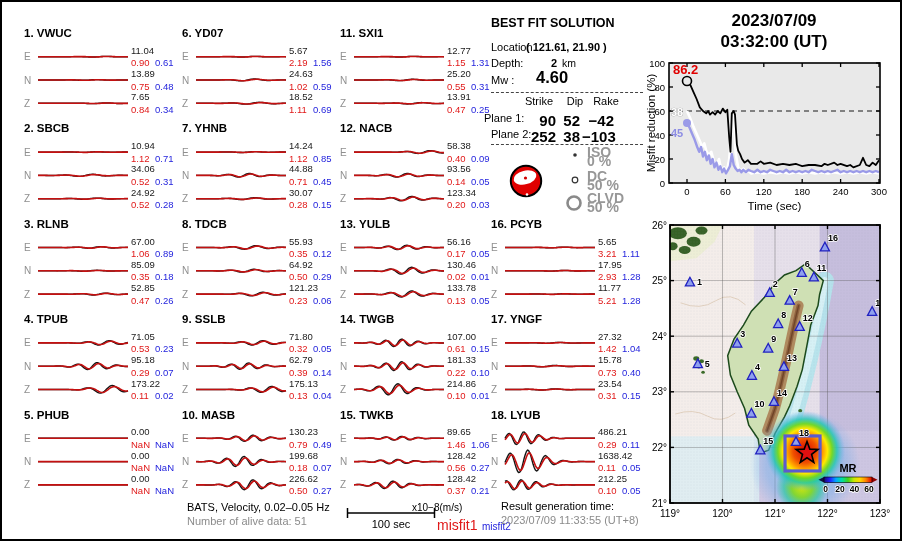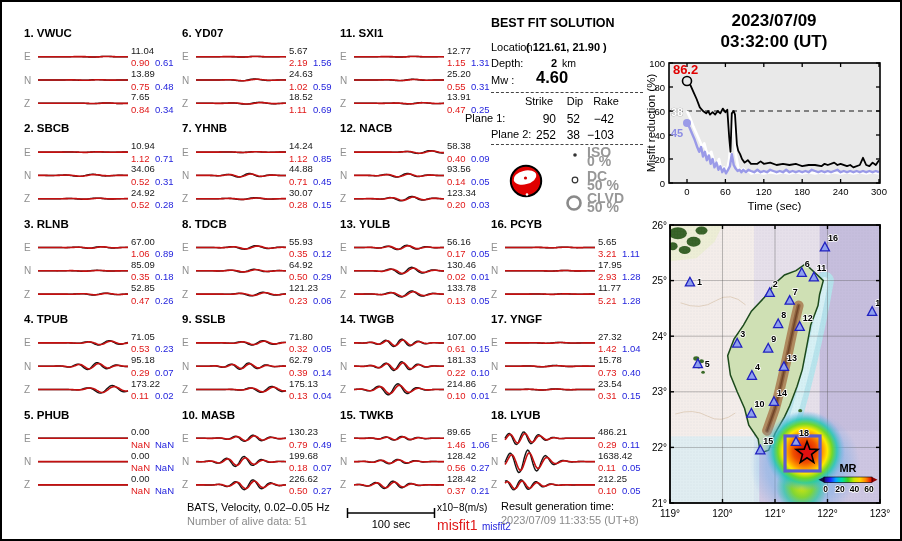--- a/index.html
+++ b/index.html
@@ -13,21 +13,21 @@
   text.st-a{font-size:9.5px;fill:#1a1a1a;}
   text.st-m1{font-size:9.5px;fill:#e01818;}
   text.st-m2{font-size:9.5px;fill:#2424dd;}
   
   .bf-head{font-weight:bold;font-size:12.5px;color:#000;}
   .bf-lbl{font-size:11px;color:#000;}
   .bf-val{font-size:11px;font-weight:bold;color:#000;text-align:center;}
   .bf-unit{font-size:10.5px;color:#000;}
   .bf-mw{font-size:16.5px;font-weight:bold;color:#000;}
   .bf-th{font-size:11px;color:#000;text-align:center;}
-  .bf-td{font-size:12px;color:#000;text-align:right;}
+  .bf-td{font-size:15px;color:#000;text-align:right;font-weight:bold;}
   .dash{border-top:1px dashed #444;height:0;}
   .dec-name{font-size:14px;color:#979797;line-height:9px;font-weight:bold;}
   
   .big-title{font-size:17px;font-weight:bold;color:#000;text-align:center;line-height:21px;}
   
   text.tick{font-size:9.5px;fill:#000;}
   text.axlab{font-size:11.5px;fill:#000;}
   text.ann-red{font-size:13px;font-weight:bold;fill:#e00000;}
   text.ann-w{font-size:11px;font-weight:bold;fill:#fff;paint-order:stroke;stroke:#9a9a9a;stroke-width:0.7px;}
   text.ann-b{font-size:11px;font-weight:bold;fill:#8c8ce4;}
@@ -434,21 +434,21 @@
   <div class="abs bf-val" style="left:524px;top:39px">( 121.61,  21.90 )</div>
   <div class="abs bf-lbl" style="left:489px;top:55px">Depth:</div>
   <div class="abs bf-val" style="left:549px;top:55px">2</div>
   <div class="abs bf-unit" style="left:560px;top:55px">km</div>
   <div class="abs bf-lbl" style="left:489px;top:72px">Mw :</div>
   <div class="abs bf-mw" style="left:534px;top:66px">4.60</div>
   <div class="abs dash" style="left:489px;top:90px;width:152px"></div>
   <div class="abs bf-th" style="left:514px;top:93px;width:46px">Strike</div>
   <div class="abs bf-th" style="left:560px;top:93px;width:26px">Dip</div>
   <div class="abs bf-th" style="left:586px;top:93px;width:36px">Rake</div>
-  <div class="abs bf-lbl" style="left:463px;top:110px">Plane 1:</div>
+  <div class="abs bf-lbl" style="left:482px;top:110px">Plane 1:</div>
   <div class="abs bf-td" style="left:514px;top:110px;width:40px">90</div>
   <div class="abs bf-td" style="left:558px;top:110px;width:20px">52</div>
   <div class="abs bf-td" style="left:580px;top:110px;width:32px">−42</div>
   <div class="abs bf-lbl" style="left:489px;top:126px">Plane 2:</div>
   <div class="abs bf-td" style="left:514px;top:126px;width:40px">252</div>
   <div class="abs bf-td" style="left:558px;top:126px;width:20px">38</div>
   <div class="abs bf-td" style="left:580px;top:126px;width:32px">−103</div>
   <div class="abs dash" style="left:489px;top:142px;width:152px"></div>
 
   <svg class="abs" style="left:506px;top:161px" width="40" height="40">
@@ -731,21 +731,21 @@
     </svg>
 
   <div class="abs ft-b" style="left:185px;top:499px">BATS, Velocity, 0.02–0.05 Hz</div>
   <div class="abs ft-g" style="left:185px;top:513px">Number of alive data: 51</div>
   <svg class="abs" style="left:344px;top:505px" width="90" height="12">
     <line x1="1.5" y1="1" x2="1.5" y2="11" stroke="#000" stroke-width="1.5"></line>
     <line x1="88.5" y1="1" x2="88.5" y2="11" stroke="#000" stroke-width="1.5"></line>
     <line x1="1.5" y1="6" x2="88.5" y2="6" stroke="#000" stroke-width="1.5"></line>
   </svg>
   <div class="abs ft-b" style="left:344px;top:516px;width:90px;text-align:center">100 sec</div>
-  <div class="abs ft-s" style="left:435px;top:500px">x10−8(m/s)</div>
+  <div class="abs ft-s" style="left:410px;top:500px">x10−8(m/s)</div>
   <div class="abs" style="left:435px;top:514px">
     <span class="ft-m1">misfit1</span>
     <span class="ft-m2">misfit2</span>
   </div>
   <div class="abs ft-b" style="left:499px;top:498px">Result generation time:</div>
   <div class="abs ft-g" style="left:499px;top:512px">2023/07/09 11:33:55 (UT+8)</div>
 
 </div>
 
 </body></html>

